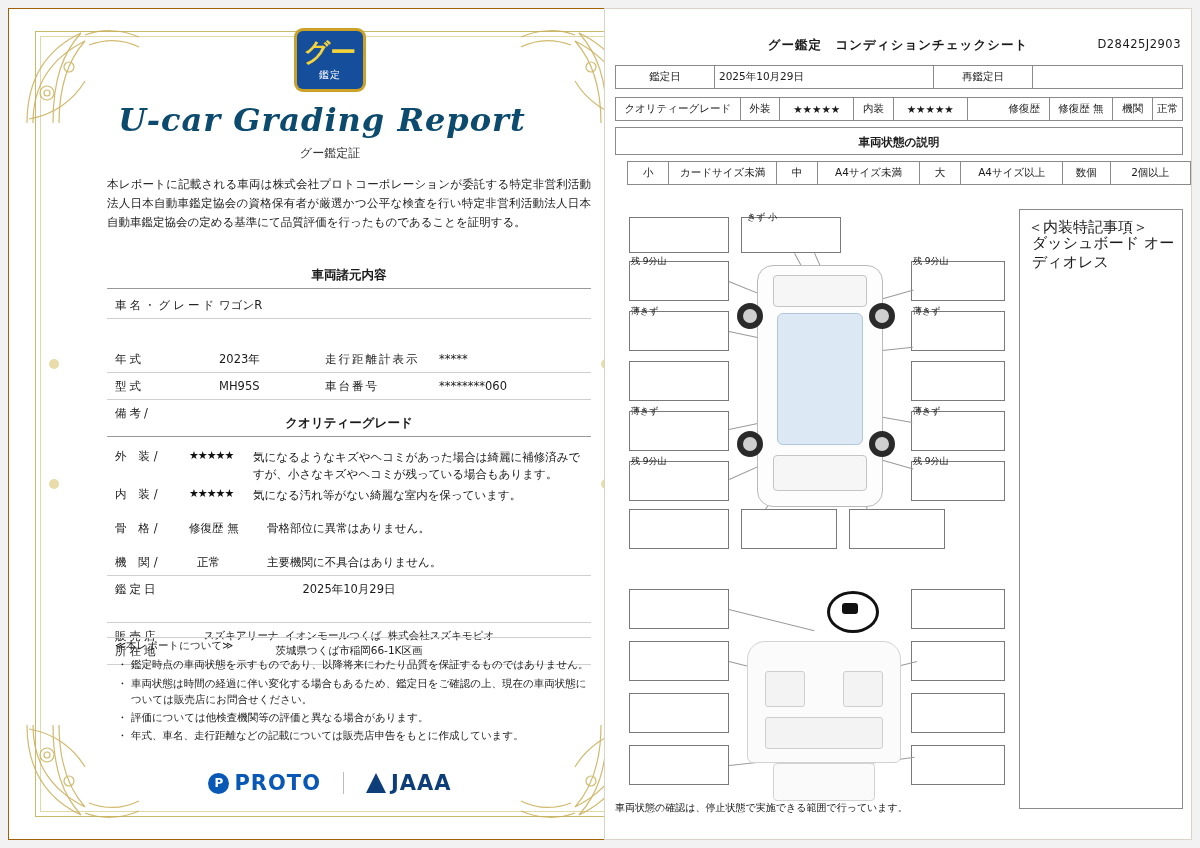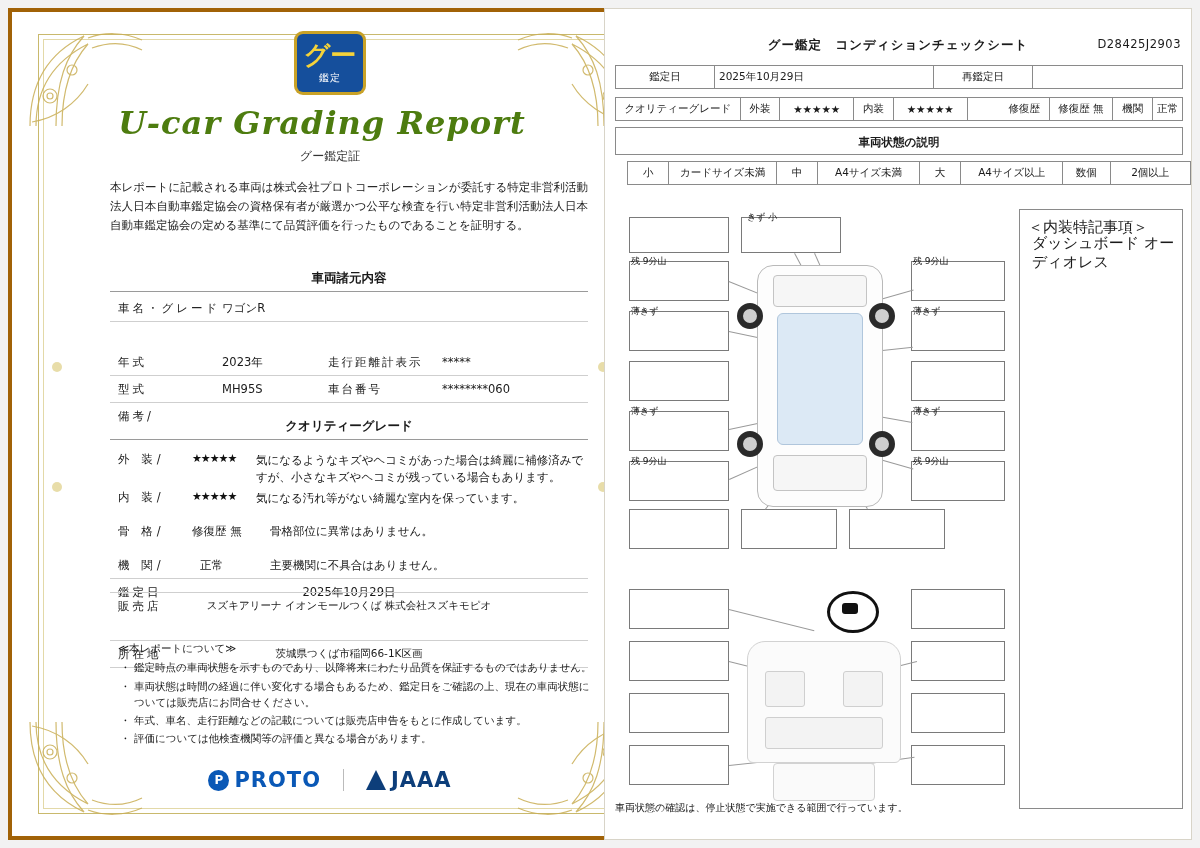--- a/index.html
+++ b/index.html
@@ -8,21 +8,21 @@
     background:#f2f2f2;
     font-family:"DejaVu Sans","Liberation Sans",sans-serif;
     color:#1a1a1a;
     overflow:hidden;
   }
   .page{position:relative;width:1200px;height:848px;}
 
   
   .cert{
     position:absolute;left:8px;top:8px;width:644px;height:832px;
-    background:#fff;border:4px solid #a16207;
+    background:#fff;border:1px solid #a16207;
     box-sizing:border-box;
   }
   .cert-inner{position:absolute;left:26px;top:22px;right:26px;bottom:22px;border:1px solid #c9b96d;}
   .cert-inner:before{
     content:"";position:absolute;left:4px;top:4px;right:4px;bottom:4px;border:1px solid #e3d9a8;
   }
   
   .flourish{position:absolute;width:120px;height:110px;pointer-events:none;opacity:.85;}
   .fl-tl{left:14px;top:14px;}
   .fl-tr{right:14px;top:14px;transform:scaleX(-1);}
@@ -36,21 +36,21 @@
     box-shadow:0 0 0 3px #c9a227;
     display:flex;flex-direction:column;align-items:center;justify-content:center;
     color:#fff;
   }
   .logo-badge .g{font-size:26px;font-weight:bold;line-height:1;color:#f5d33a;}
   .logo-badge .k{font-size:10px;margin-top:3px;letter-spacing:1px;}
 
   .cert-title{
     position:absolute;left:0;right:16px;top:92px;text-align:center;
     font-family:"DejaVu Serif","Liberation Serif",serif;
-    font-style:italic;font-size:32px;color:#4d7c0f;font-weight:bold;
+    font-style:italic;font-size:32px;color:#0c4a6e;font-weight:bold;
     letter-spacing:1px;
   }
   .cert-sub{position:absolute;left:0;right:0;top:136px;text-align:center;font-size:12px;color:#333;}
 
   .lead{
     position:absolute;left:98px;right:60px;top:166px;
     font-size:11.5px;line-height:1.65;color:#222;text-align:justify;
   }
 
   .sec-title{
@@ -265,36 +265,36 @@
     <div class="grow" style="top:546px;">
       <span class="glbl">機 関/</span>
       <span class="gsub" style="left:90px;">正常</span>
       <span class="gsub2" style="left:160px;">主要機関に不具合はありません。</span>
     </div>
 
     <div class="irow" style="top:566px;">
       <span class="ilbl">鑑定日</span>
       <span class="ival">2025年10月29日</span>
     </div>
-    <div class="irow" style="top:580px;">
+    <div class="irow" style="top:613px;font-family:Liberation Mono, monospace;">
       <span class="ilbl">販売店</span>
       <span class="ival small">スズキアリーナ イオンモールつくば 株式会社スズキモピオ</span>
     </div>
     <div class="irow last" style="top:618px;margin-top:10px;">
       <span class="ilbl">所在地</span>
       <span class="ival small">茨城県つくば市稲岡66-1K区画</span>
     </div>
 
     <div class="notes">
       <div class="nh">≪本レポートについて≫</div>
       <ul>
         <li>鑑定時点の車両状態を示すものであり、以降将来にわたり品質を保証するものではありません。</li>
         <li>車両状態は時間の経過に伴い変化する場合もあるため、鑑定日をご確認の上、現在の車両状態については販売店にお問合せください。</li>
+        <li>評価については他検査機関等の評価と異なる場合があります。</li>
         <li>年式、車名、走行距離などの記載については販売店申告をもとに作成しています。</li>
-        <li>評価については他検査機関等の評価と異なる場合があります。</li>
       </ul>
     </div>
 
     <div class="brands">
       <div class="proto">
         <div class="pmark">P</div>
         <div class="ptxt">PROTO</div>
       </div>
       <div class="sep"></div>
       <div class="jaaa">

